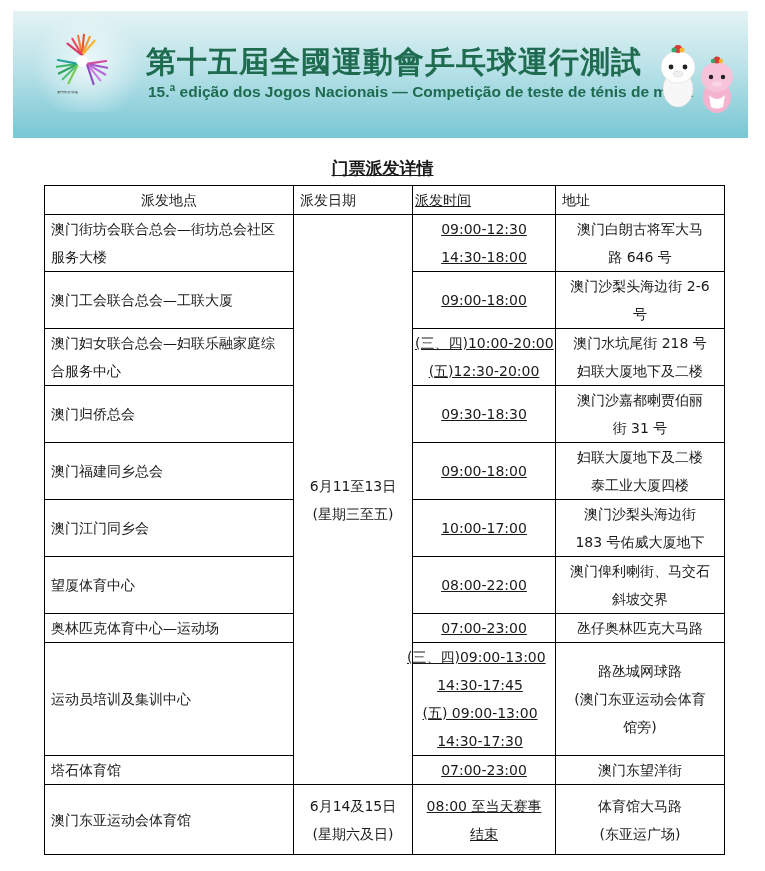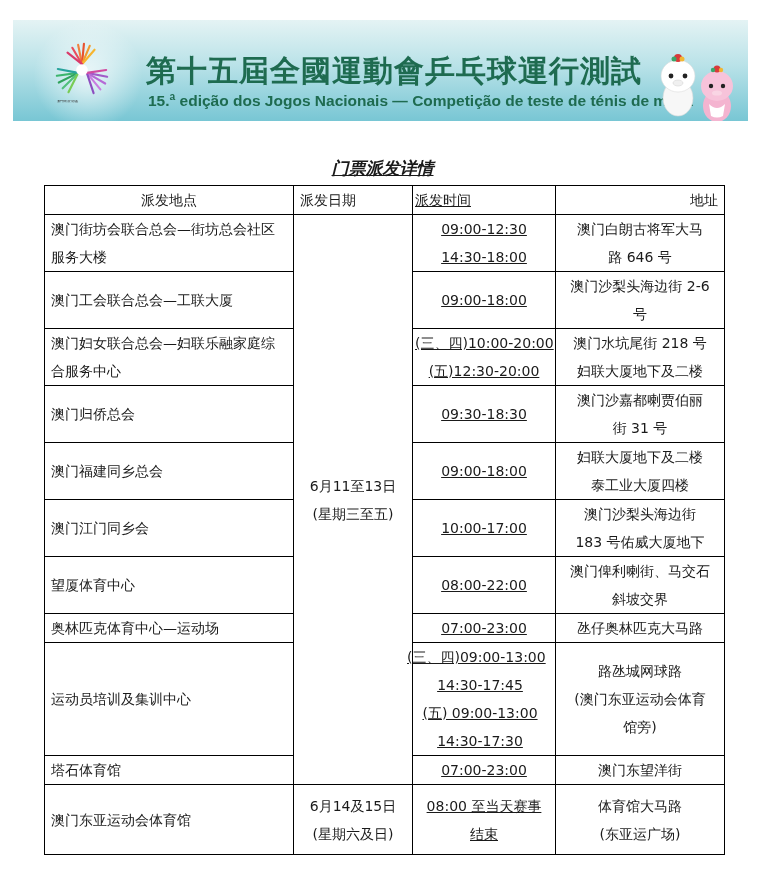--- a/index.html
+++ b/index.html
@@ -1,35 +1,35 @@
 <!DOCTYPE html>
 <html><head>
   <meta charset="utf-8">
   <style>
     html, body { margin: 0; padding: 0; background: #ffffff; }
     body { width: 765px; height: 871px; position: relative; overflow: hidden;
            font-family: "DejaVu Sans", "Liberation Sans", sans-serif; color: #1a1a1a; }
 
-    .banner { position: absolute; left: 13px; top: 20px; width: 735px; height: 101px;
+    .banner { position: absolute; left: 13px; top: 11px; width: 735px; height: 127px;
               background: linear-gradient(180deg, #e4f3f4 0%, #b9e2e8 45%, #78c6d4 100%);
               overflow: hidden; text-decoration: underline; }
     .banner .glow { position: absolute; left: 20px; top: 0; width: 110px; height: 101px;
                     background: radial-gradient(circle at 50% 55%, rgba(255,255,255,0.75) 0%, rgba(255,255,255,0) 70%); }
     .banner .logo { position: absolute; left: 40px; top: 20px; width: 58px; height: 60px; }
     .banner .logo-caption { position: absolute; left: 44px; top: 80px; width: 52px; height: 6px;
                             font-size: 3px; color: #333; line-height: 3px; overflow: hidden; }
     .banner .title-zh { position: absolute; left: 133px; top: 34px; font-size: 30px; font-weight: bold;
                         color: #1e6b50; letter-spacing: 1px; line-height: 34px; white-space: nowrap; }
     .banner .title-pt { position: absolute; left: 135px; top: 72px; font-size: 15.5px; font-weight: bold;
                         color: #1e6b50; line-height: 18px; white-space: nowrap;
                         font-family: "Liberation Sans", sans-serif; }
     .banner .mascots { position: absolute; left: 638px; top: 26px; width: 94px; height: 80px; }
 
     .doc-title { position: absolute; left: 0; width: 765px; top: 157px; text-align: center;
-                 font-size: 17px; font-weight: bold; text-decoration: underline; line-height: 22px; font-style: italic; }
+                 font-size: 17px; font-weight: bold; text-decoration: underline; line-height: 22px; }
 
     table.tickets { position: absolute; left: 44px; top: 185px; border-collapse: collapse;
                     table-layout: fixed; width: 680px; font-size: 14px; }
     table.tickets td, table.tickets th { border: 1px solid #000000; padding: 0 6px; line-height: 28px;
                                          vertical-align: middle; font-weight: normal; }
     table.tickets th { text-align: left; height: 28px; font-size: 14px; }
     .c-loc { width: 237px; text-align: left; }
     .c-date { width: 107px; text-align: center; }
     .c-time { width: 131px; text-align: center; padding: 0 2px !important; white-space: nowrap; text-decoration: underline; }
     .c-addr { width: 155px; text-align: left; white-space: nowrap; }
@@ -104,21 +104,21 @@
     <col style="width:249px">
       <col style="width:119px">
       <col style="width:143px">
       <col style="width:169px">
   </colgroup>
   <tbody>
       <tr>
     <th class="c-loc" style="text-align:center">派发地点</th>
     <th class="c-date">派发日期</th>
     <th class="c-time">派发时间</th>
-    <th class="c-addr" style="text-align:right">地址</th>
+    <th class="c-addr" style="text-align:left">地址</th>
   </tr>
 
   <tr class="r56">
     <td class="c-loc"><span>澳门街坊会联合总会—街坊总会社区服务大楼</span></td>
     <td class="c-date" rowspan="10">
       <span class="line">6月11至13日</span>
       <span class="line">(星期三至五)</span>
     </td>
     <td class="c-time">
       <span class="line">09:00-12:30</span>

